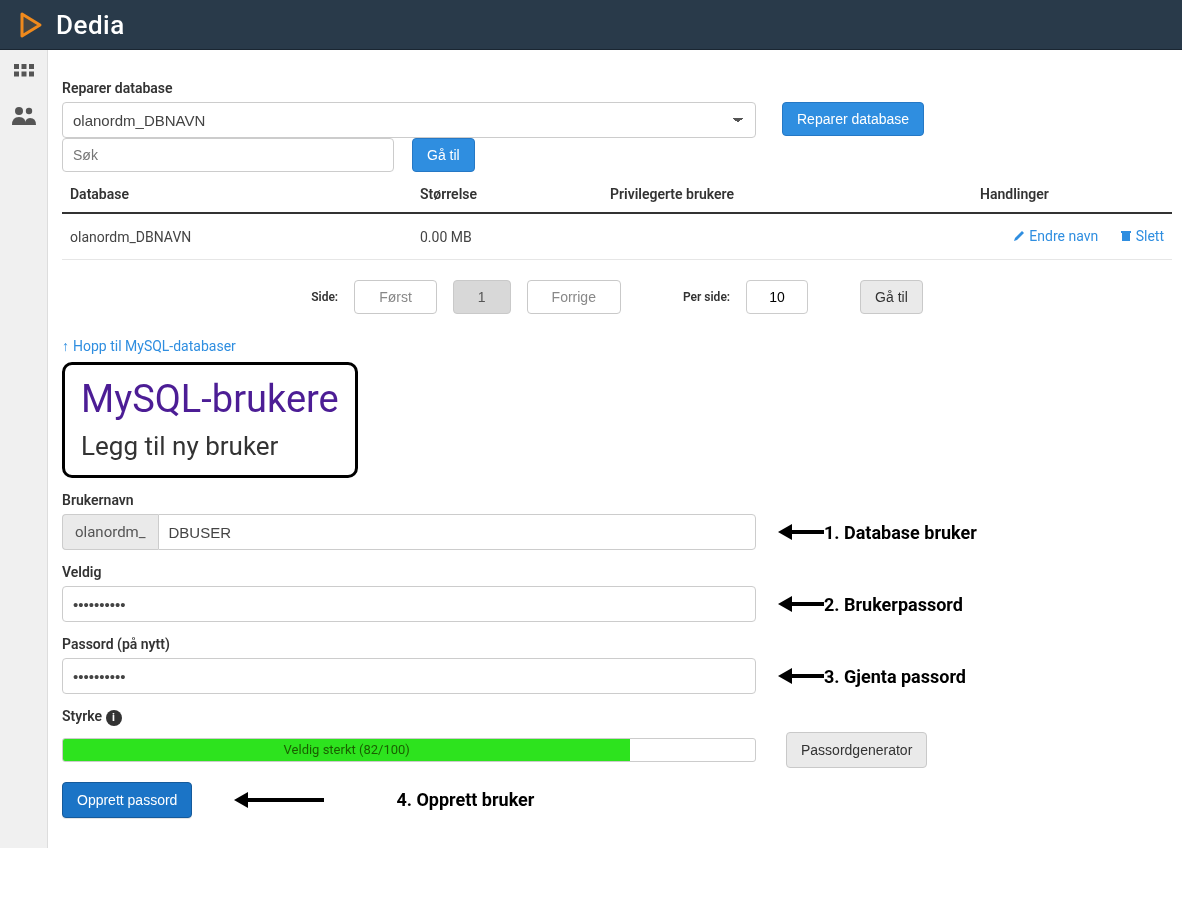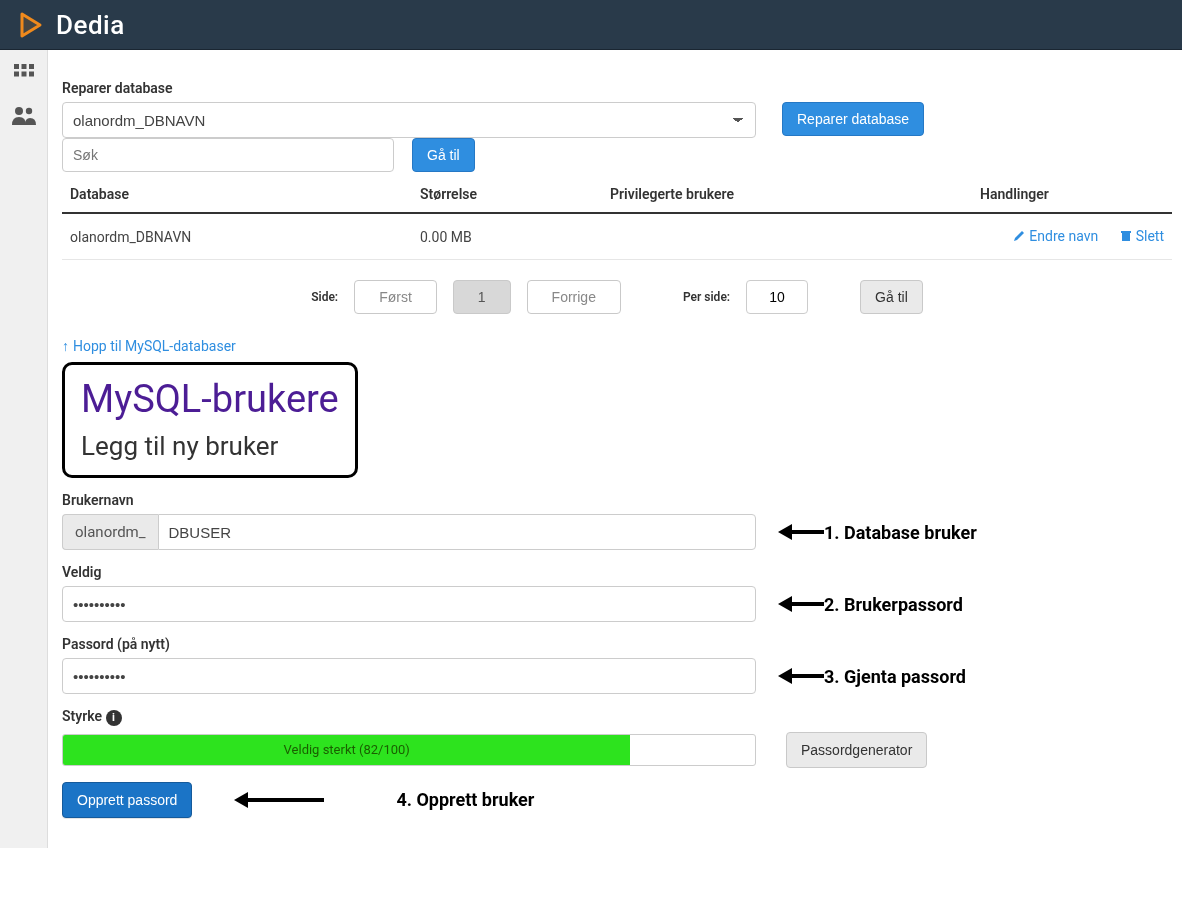--- a/index.html
+++ b/index.html
@@ -33,21 +33,21 @@
 .perside-input { width: 62px; height: 34px; border: 1px solid #ccc; border-radius: 4px; text-align: center; font-size: 14px; }
 .jump-link { color: #2f8ee0; text-decoration: none; font-size: 14px; display: inline-flex; align-items: center; gap: 4px; margin-top: 24px; }
 .hl-box { border: 3px solid #000; border-radius: 10px; padding: 12px 16px 14px 16px; display: inline-block; margin-top: 8px; }
 .hl-box h2 { font-size: 38px; font-weight: 400; color: #4c1d95; }
 .hl-box h3 { font-size: 26px; font-weight: 400; color: #333; margin-top: 10px; }
 .form-group { margin-top: 14px; }
 .input-text { width: 694px; height: 36px; border: 1px solid #ccc; border-radius: 4px; padding: 0 10px; font-size: 15px; color: #444; }
 .input-group { display: flex; width: 694px; }
 .input-addon { background: #eaeaea; border: 1px solid #ccc; border-right: none; border-radius: 4px 0 0 4px; padding: 0 12px; display: flex; align-items: center; color: #555; font-size: 15px; }
 .input-group .input-text { border-radius: 0 4px 4px 0; flex: 1; width: auto; }
-.strength-bar { width: 694px; height: 32px; border: 1px solid #ccc; border-radius: 3px; background: #fff; position: relative; overflow: hidden; }
+.strength-bar { width: 694px; height: 24px; border: 1px solid #ccc; border-radius: 3px; background: #fff; position: relative; overflow: hidden; }
 .strength-fill { height: 100%; background: #2de31e; width: 82%; display: flex; align-items: center; justify-content: center; color: #2a6b00; font-size: 13px; position: absolute; left: 0; top: 0; }
 .strength-text-wrap { position: absolute; left: 0; top: 0; width: 82%; height: 100%; display: flex; align-items: center; justify-content: center; color: #1a5f00; font-size: 13px; }
 .annot { display: flex; align-items: center; gap: 0; }
 .annot-text { font-weight: 700; font-size: 18px; color: #000; }
 .annot-row { display: flex; align-items: center; gap: 22px; }
 .info-dot { display: inline-flex; width: 16px; height: 16px; border-radius: 50%; background: #333; color: #fff; align-items: center; justify-content: center; font-size: 11px; font-weight: 700; }
 .content-pad { padding: 0 0 0 14px; margin-right: 10px; }
 .flex-gap-search { display: flex; gap: 18px; align-items: center; }
 .strength-row { display: flex; gap: 30px; align-items: center; }
 .arrow-svg { display: block; }

